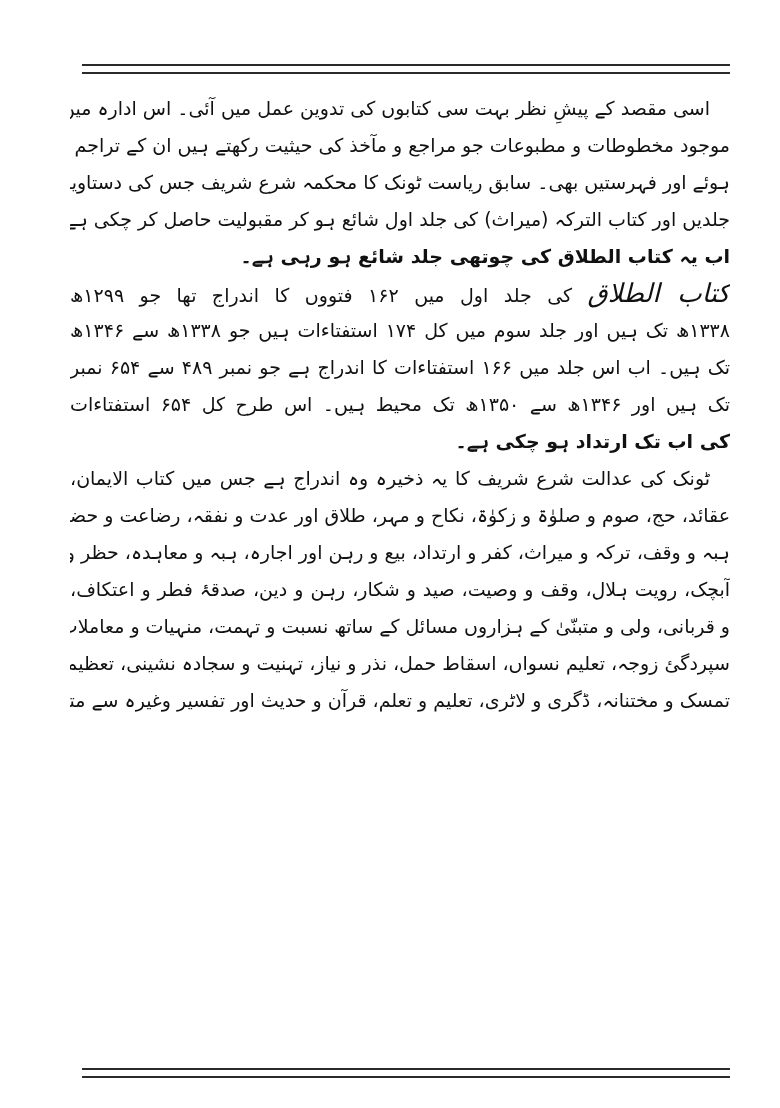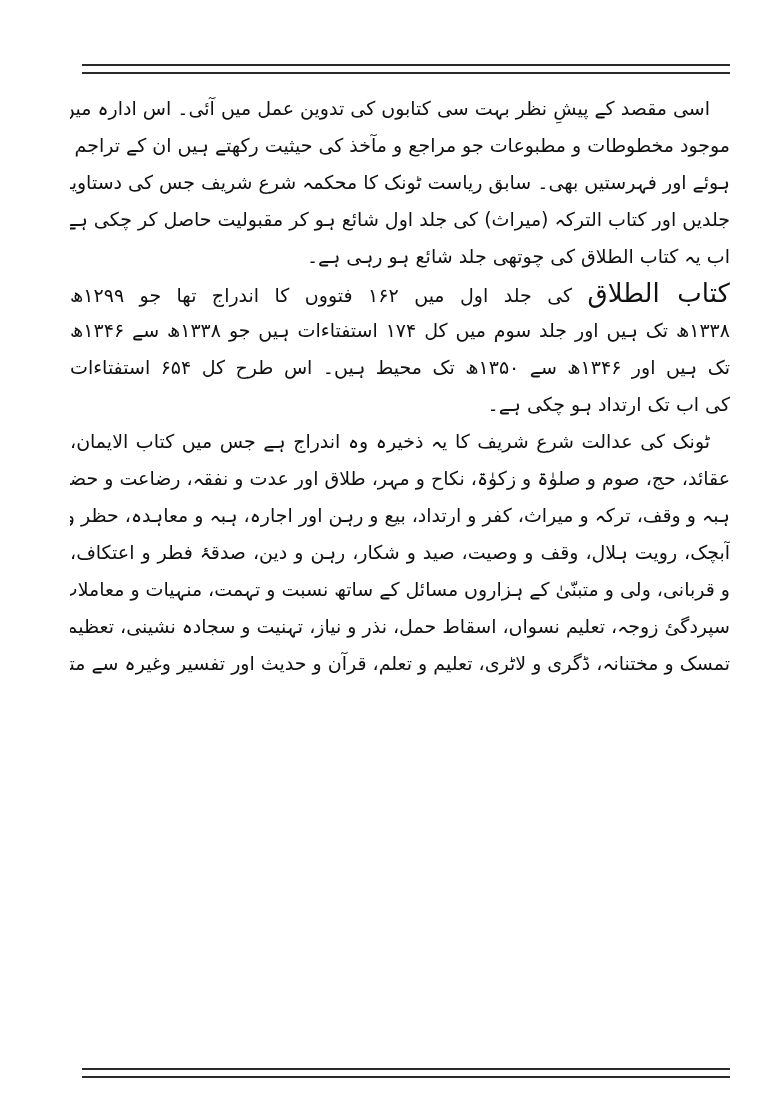--- a/index.html
+++ b/index.html
@@ -17,40 +17,41 @@
     .text {
       position: absolute; left: 70px; top: 90px; width: 660px;
       direction: rtl; text-align: justify; text-align-last: right;
       font-family: "DejaVu Sans", sans-serif;
       font-size: 19px; color: #111111;
     }
     .line {
       height: 37px; line-height: 37px; white-space: nowrap; overflow: hidden;
       text-align: justify; text-align-last: justify;
     }
-    .line.last { text-align-last: right; }
+    .line.last { text-align-last: right; font-weight: bold; }
     .line.indent { padding-right: 20px; }
-    .big { font-size: 26px; }
+    .big { font-size: 26px; font-style: italic; }
   </style>
 </head>
 <body>
 
 <div class="page">
   <div class="rule top"></div>
 
   <div class="text">
 
     <div class="line indent">اسی مقصد کے پیشِ نظر بہت سی کتابوں کی تدوین عمل میں آئی۔ اس ادارہ میں</div>
     <div class="line">موجود مخطوطات و مطبوعات جو مراجع و مآخذ کی حیثیت رکھتے ہیں ان کے تراجم بھی شائع</div>
     <div class="line">ہوئے اور فہرستیں بھی۔ سابق ریاست ٹونک کا محکمہ شرع شریف جس کی دستاویزات اس</div>
     <div class="line">جلدیں اور کتاب الترکہ (میراث) کی جلد اول شائع ہو کر مقبولیت حاصل کر چکی ہے۔</div>
     <div class="line last">اب یہ کتاب الطلاق کی چوتھی جلد شائع ہو رہی ہے۔</div>
 
     <div class="line"><span class="big">کتاب الطلاق</span><span> کی جلد اول میں ۱۶۲ فتووں کا اندراج تھا جو ۱۲۹۹ھ</span></div>
     <div class="line">۱۳۳۸ھ تک ہیں اور جلد سوم میں کل ۱۷۴ استفتاءات ہیں جو ۱۳۳۸ھ سے ۱۳۴۶ھ</div>
+    <div class="line">تک ہیں۔ اب اس جلد میں ۱۶۶ استفتاءات کا اندراج ہے جو نمبر ۴۸۹ سے ۶۵۴ نمبر</div>
     <div class="line">تک ہیں اور ۱۳۴۶ھ سے ۱۳۵۰ھ تک محیط ہیں۔ اس طرح کل ۶۵۴ استفتاءات</div>
     <div class="line last">کی اب تک ارتداد ہو چکی ہے۔</div>
 
     <div class="line indent">ٹونک کی عدالت شرع شریف کا یہ ذخیرہ وہ اندراج ہے جس میں کتاب الایمان،</div>
     <div class="line">عقائد، حج، صوم و صلوٰۃ و زکوٰۃ، نکاح و مہر، طلاق اور عدت و نفقہ، رضاعت و حضانت،</div>
     <div class="line">ہبہ و وقف، ترکہ و میراث، کفر و ارتداد، بیع و رہن اور اجارہ، ہبہ و معاہدہ، حظر و اباحہ،</div>
     <div class="line">آبچک، رویت ہلال، وقف و وصیت، صید و شکار، رہن و دین، صدقۂ فطر و اعتکاف،</div>
     <div class="line">و قربانی، ولی و متبنّیٰ کے ہزاروں مسائل کے ساتھ نسبت و تہمت، منہیات و معاملات،</div>
     <div class="line">سپردگیٔ زوجہ، تعلیم نسواں، اسقاط حمل، نذر و نیاز، تہنیت و سجادہ نشینی، تعظیم والدین،</div>
     <div class="line">تمسک و مختنانہ، ڈگری و لاٹری، تعلیم و تعلم، قرآن و حدیث اور تفسیر وغیرہ سے متعلق ہزار ہا</div>

